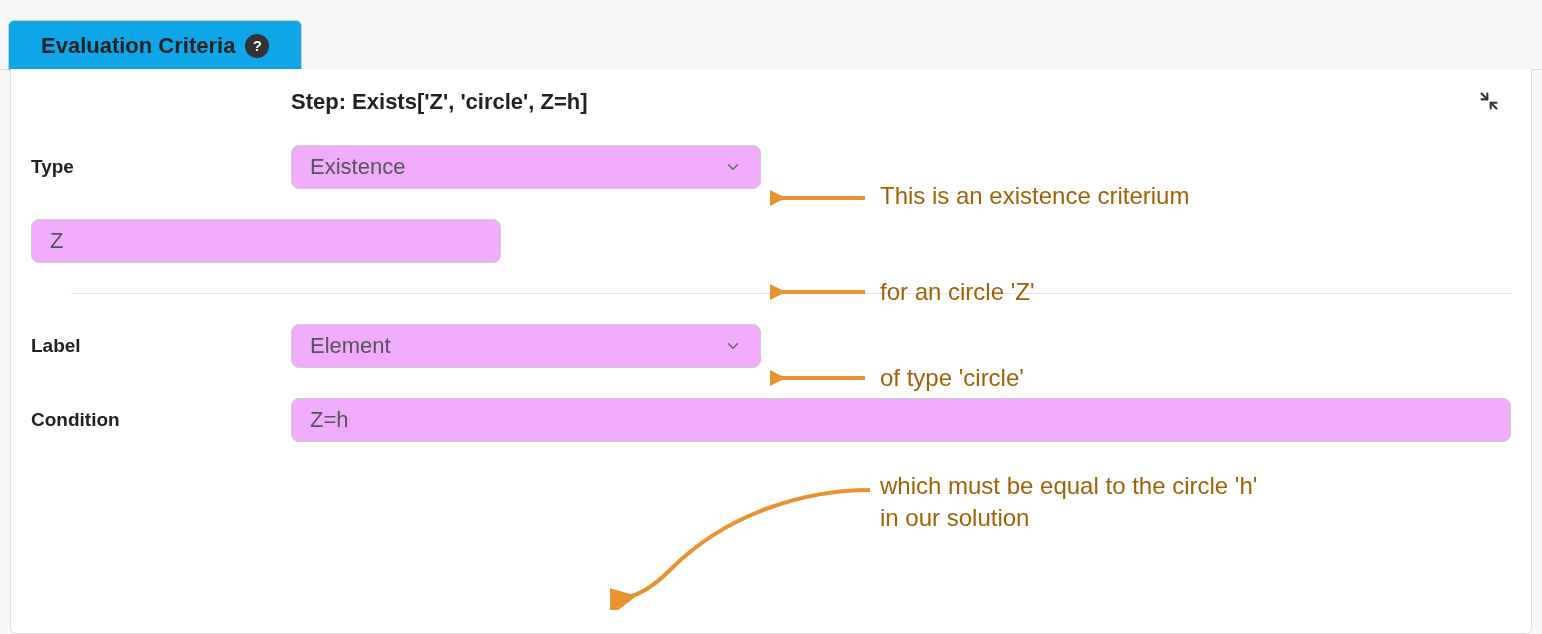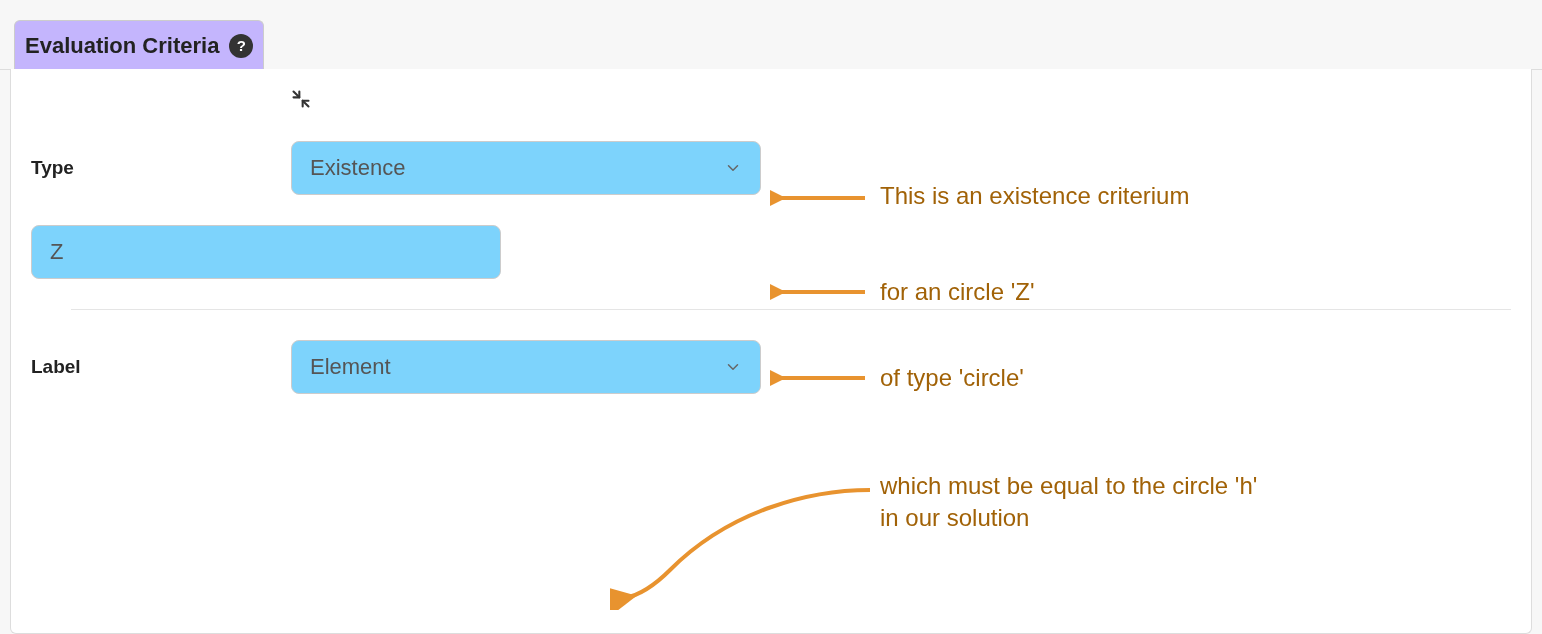--- a/index.html
+++ b/index.html
@@ -17,25 +17,25 @@
 
   
   .tabbar {
     position: relative;
     height: 70px;
     border-bottom: 1px solid #ddd;
     background: #f7f7f7;
   }
   .tab {
     position: absolute;
-    left: 14px;
+    left: 8px;
     top: 20px;
     height: 50px;
-    padding: 0 10px;
-    background: #c4b5fd;
+    padding: 0 32px;
+    background: #0ea5e9;
     border: 1px solid #ccc;
     border-bottom: none;
     border-radius: 6px 6px 0 0;
     display: flex;
     align-items: center;
     font-weight: 700;
     font-size: 22px;
     color: #222;
   }
   .tab .help {
@@ -86,24 +86,24 @@
   }
   .form-label {
     width: 260px;
     font-weight: 700;
     font-size: 19px;
     color: #222;
     flex: 0 0 auto;
   }
   .control {
     width: 470px;
-    height: 54px;
+    height: 44px;
     border: 1px solid #ccc;
     border-radius: 8px;
-    background: #7dd3fc;
+    background: #f0abfc;
     display: flex;
     align-items: center;
     padding: 0 18px;
     font-size: 22px;
     color: #555;
     position: relative;
   }
   .control.wide {
     width: auto;
     flex: 1;
@@ -149,20 +149,21 @@
 <div class="tabbar">
   <div class="tab">
     <span>Evaluation Criteria</span>
     <span class="help">?</span>
   </div>
 </div>
 
 <div class="panel">
 
   <div class="step-row">
+    <div class="step-title">Step: Exists['Z', 'circle', Z=h]</div>
     <div class="collapse-icon">
       <svg viewBox="0 0 24 24" width="20" height="20">
         <path d="M3 10 L10 10 L10 3" stroke="#333" stroke-width="2.5" fill="none" stroke-linecap="round" stroke-linejoin="round"></path>
         <path d="M10 10 L3 3" stroke="#333" stroke-width="2.5" fill="none" stroke-linecap="round"></path>
         <path d="M21 14 L14 14 L14 21" stroke="#333" stroke-width="2.5" fill="none" stroke-linecap="round" stroke-linejoin="round"></path>
         <path d="M14 14 L21 21" stroke="#333" stroke-width="2.5" fill="none" stroke-linecap="round"></path>
       </svg>
     </div>
   </div>
 
@@ -192,20 +193,26 @@
     <div class="control">
       <span>Element</span>
       <span class="chev">
         <svg width="18" height="18" viewBox="0 0 24 24">
             <path d="M6 9l6 6 6-6" stroke="#666" stroke-width="2" fill="none" stroke-linecap="round" stroke-linejoin="round"></path>
           </svg>
       </span>
     </div>
   </div>
 
+  <div class="form-row" style="margin-bottom:0;">
+    <div class="form-label">Condition</div>
+    <div class="control wide">
+      <span>Z=h</span>
+    </div>
+  </div>
 
 </div>
 
 <div class="annot" style="left:880px; top:180px;">This is an existence criterium</div>
 <div class="annot" style="left:880px; top:276px;">for an circle 'Z'</div>
 <div class="annot" style="left:880px; top:362px;">of type 'circle'</div>
 <div class="annot" style="left:880px; top:470px; width:380px;">which must be equal to the circle 'h' in our solution</div>
 
 <div class="arrow" style="left:770px; top:185px;">
   <svg width="100" height="26">

